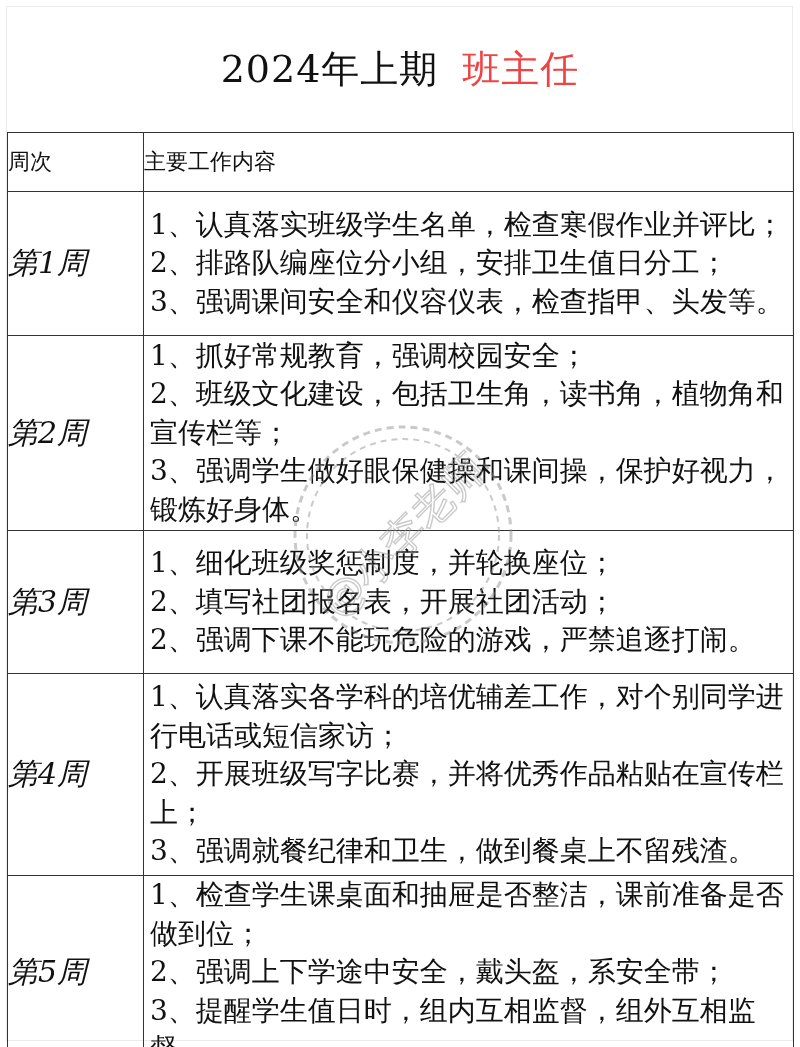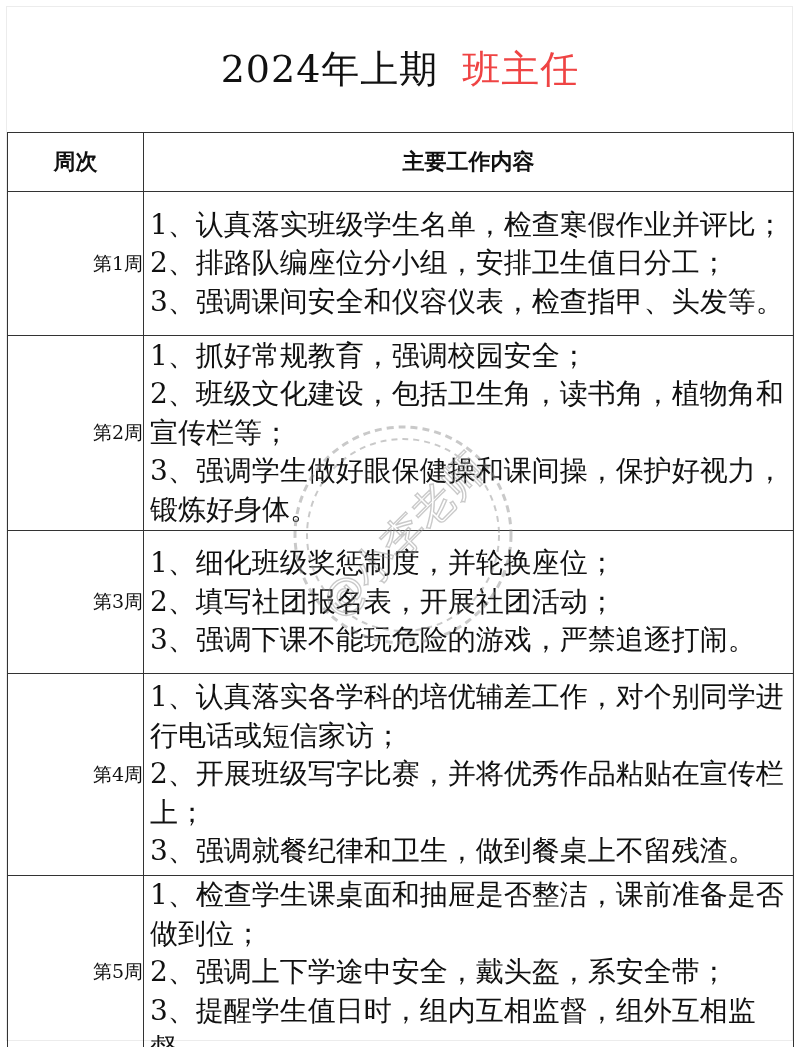--- a/index.html
+++ b/index.html
@@ -9,22 +9,22 @@
       border: 1px solid #ececec; box-sizing: border-box; }
     .title { position: absolute; left: 7px; top: 6px; width: 786px; height: 126px;
       display: flex; align-items: center; justify-content: center;
       font-size: 38px; letter-spacing: 1px; font-weight: normal; gap: 24px; }
     .title .hl { color: #ef4444; }
     table.sched { position: absolute; left: 7px; top: 132px; width: 786px;
       border-collapse: collapse; table-layout: fixed; }
     table.sched td, table.sched th { border: 1.5px solid #333; padding: 0; }
     col.c1 { width: 136px; }
     col.c2 { width: 650px; }
-    th { font-weight: bold; font-size: 22px; height: 58px; text-align: center; }
-    td.week { text-align: right; font-size: 19px; vertical-align: middle; }
+    th { font-weight: normal; font-size: 22px; height: 58px; text-align: left; }
+    td.week { text-align: left; font-size: 30px; vertical-align: middle; font-style: italic; }
     td.content { font-size: 28px; line-height: 38.5px; padding: 0 4px 0 6px !important; vertical-align: middle; }
     .item { display: block; }
     tr.r1 td { height: 143px; }
     tr.r2 td { height: 194px; }
     tr.r3 td { height: 142px; }
     tr.r4 td { height: 201px; }
     tr.r5 td { height: 158px; }
     .watermark { position: absolute; left: 288px; top: 420px; width: 230px; height: 230px;
       pointer-events: none; opacity: 0.45; }
   </style>
@@ -64,21 +64,21 @@
         <span class="item">1、抓好常规教育，强调校园安全；</span>
         <span class="item">2、班级文化建设，包括卫生角，读书角，植物角和宣传栏等；</span>
         <span class="item">3、强调学生做好眼保健操和课间操，保护好视力，锻炼好身体。</span>
       </td>
     </tr>
     <tr class="r3">
       <td class="week">第3周</td>
       <td class="content">
         <span class="item">1、细化班级奖惩制度，并轮换座位；</span>
         <span class="item">2、填写社团报名表，开展社团活动；</span>
-        <span class="item">3、强调下课不能玩危险的游戏，严禁追逐打闹。</span>
+        <span class="item">2、强调下课不能玩危险的游戏，严禁追逐打闹。</span>
       </td>
     </tr>
     <tr class="r4">
       <td class="week">第4周</td>
       <td class="content">
         <span class="item">1、认真落实各学科的培优辅差工作，对个别同学进行电话或短信家访；</span>
         <span class="item">2、开展班级写字比赛，并将优秀作品粘贴在宣传栏上；</span>
         <span class="item">3、强调就餐纪律和卫生，做到餐桌上不留残渣。</span>
       </td>
     </tr>

